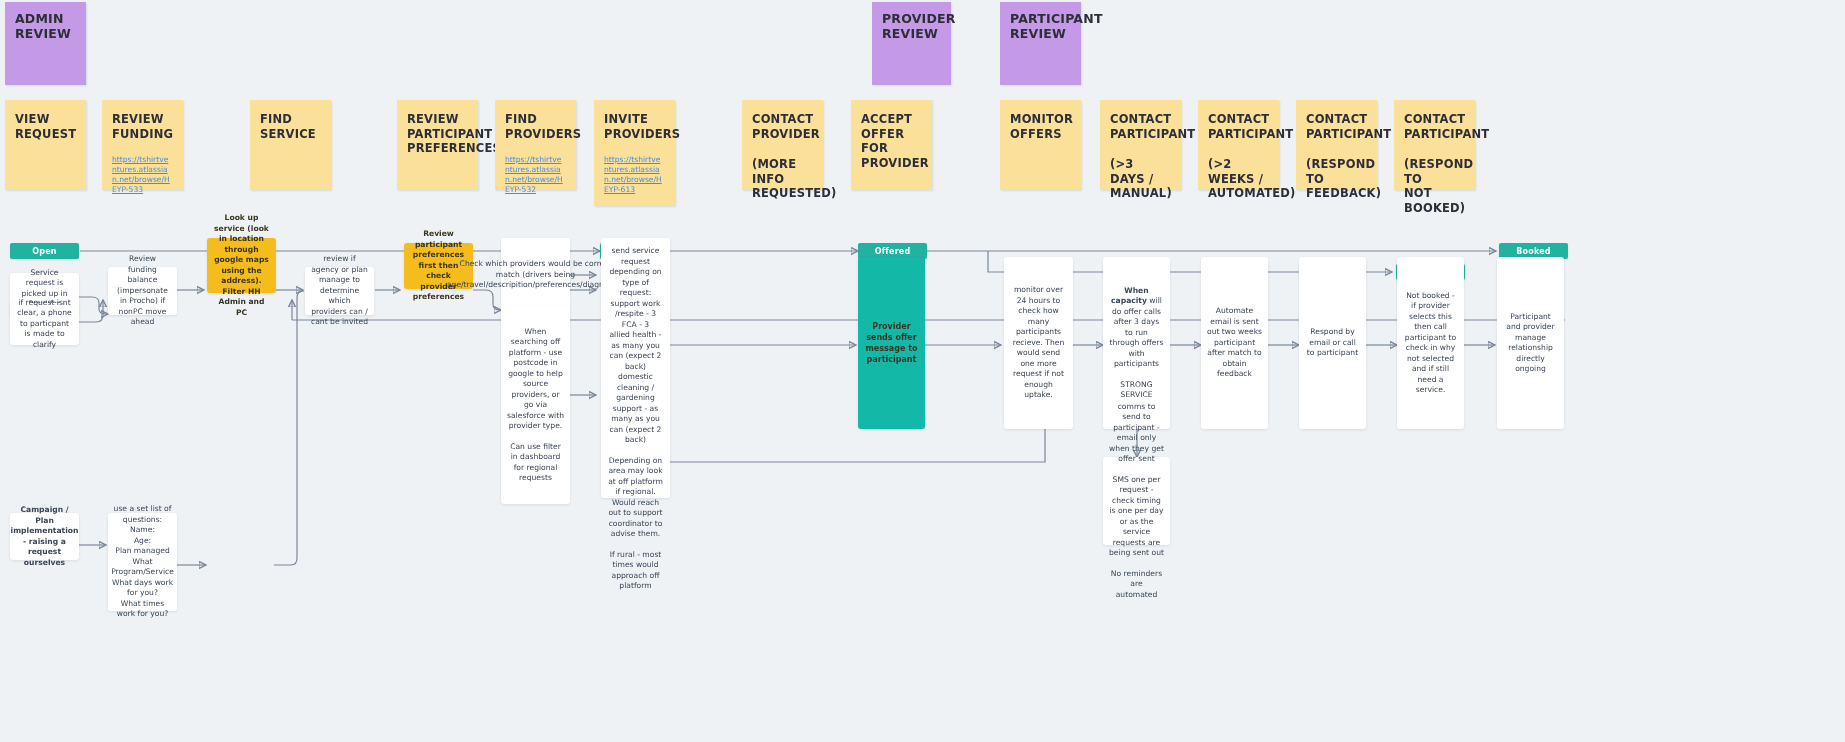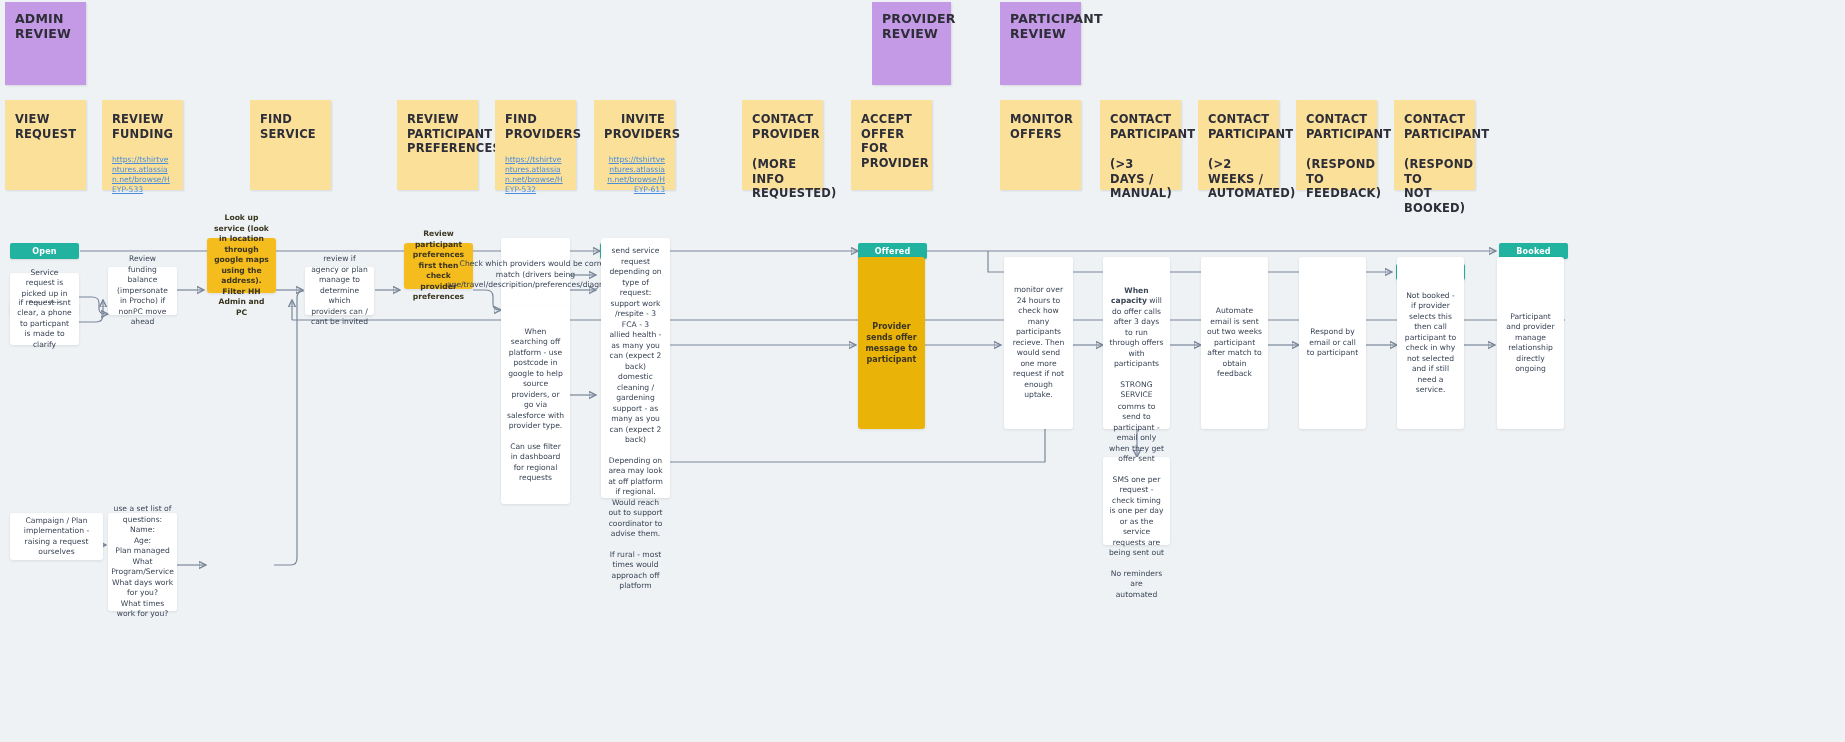--- a/index.html
+++ b/index.html
@@ -90,21 +90,21 @@
   .detail .blk { display:block; }
   .detail .blk + .blk { margin-top: 10px; }
   
   .detail.amber {
     background: #f4bc1c;
     color: #3a3520;
     font-weight: 600;
   }
   
   .detail.bigamber {
-    background: #eab308;
+    background: #14b8a6;
     color: #3a3520;
     font-weight: 600;
     font-size: 8px;
     line-height: 11px;
   }
   svg#wires {
     position: absolute;
     left: 0; top: 0;
     width: 1845px; height: 742px;
     pointer-events: none;
@@ -196,21 +196,21 @@
   </div>
   <div class="node action" style="left:397px; top:100px; width:81px; height:90px;">
     <span style="white-space:pre-line">REVIEW
 PARTICIPANT
 PREFERENCES</span>
   </div>
   <div class="node action" style="left:495px; top:100px; width:81px; height:90px;">
     <span style="white-space:pre-line">FIND PROVIDERS</span>
     <a class="jira" href="#">https://tshirtventures.atlassian.net/browse/HEYP-532</a>
   </div>
-  <div class="node action" style="left:594px; top:100px; width:81px; height:90px;text-align:right;">
+  <div class="node action" style="left:594px; top:100px; width:81px; height:106px;">
     <span style="white-space:pre-line">INVITE
 PROVIDERS</span>
     <a class="jira" href="#">https://tshirtventures.atlassian.net/browse/HEYP-613</a>
   </div>
   <div class="node action" style="left:742px; top:100px; width:81px; height:90px;">
     <span style="white-space:pre-line">CONTACT
 PROVIDER</span>
     <span class="sub" style="white-space:pre-line">(MORE INFO
 REQUESTED)</span>
   </div>
@@ -293,21 +293,21 @@
   <div class="node detail" style="left:601px; top:238px; width:69px; height:260px; justify-content:flex-start; padding-top:8px;">
     <span class="blk">send service request depending on type of request:
 support work /respite - 3
 FCA - 3
 allied health - as many you can (expect 2 back)
 domestic cleaning / gardening support - as many as you can (expect 2 back)</span>
     <span class="blk">Depending on area may look at off platform if regional. Would reach out to support coordinator to advise them.</span>
     <span class="blk">If rural - most times would approach off platform</span>
   </div>
 
-  <div class="node detail" style="left:10px; top:513px; width:93px; height:47px;">
+  <div class="node detail" style="left:10px; top:513px; width:69px; height:47px;font-weight:bold;">
     <span>Campaign / Plan implementation - raising a request ourselves</span>
   </div>
   <div class="node detail" style="left:108px; top:513px; width:69px; height:98px;">
     <span>use a set list of questions:
 Name:
 Age:
 Plan managed
 What Program/Service
 What days work for you?
 What times work for you?</span>

